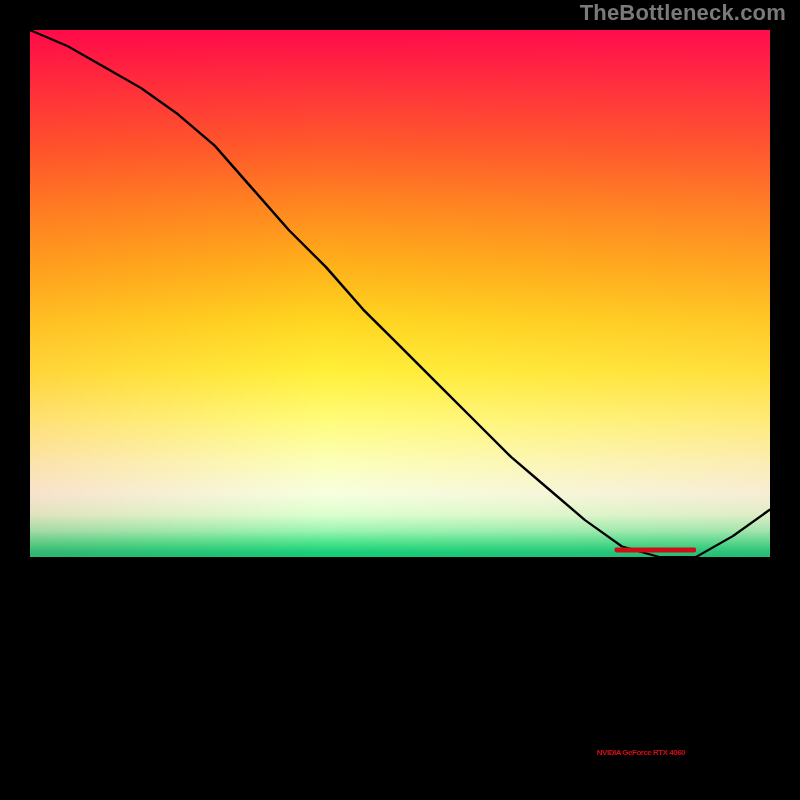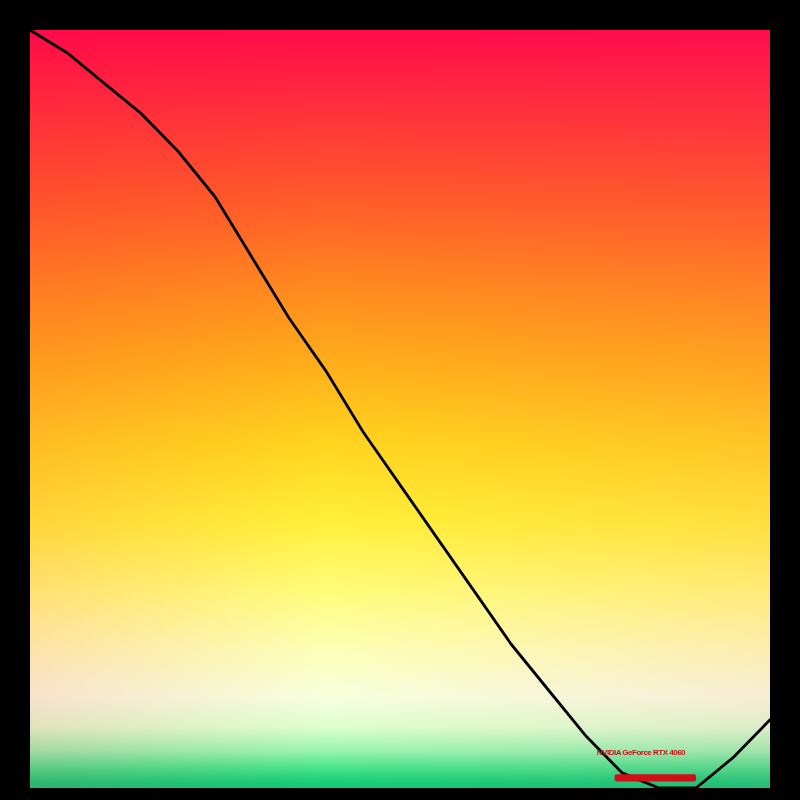--- a/index.html
+++ b/index.html
@@ -25,21 +25,21 @@
     font-weight: 600;
     letter-spacing: 0.2px;
     z-index: 3;
   }
   
   .plot {
     position: absolute;
     left: 30px;
     top: 30px;
     width: 740px;
-    height: 758px;
+    height: 527px;
     
     background: linear-gradient(
       to bottom,
       #ff0b4a 0%,
       #ff2f3c 10%,
       #ff5a2a 22%,
       #ff8a1f 34%,
       #ffb21a 45%,
       #ffd620 55%,
       #fff03a 65%,
@@ -84,20 +84,21 @@
     font-weight: 700;
     letter-spacing: -0.5px;
     white-space: nowrap;
     pointer-events: none;
   }
 </style>
 </head>
 <body>
 
 <div class="wrap">
+  <div class="attribution">TheBottleneck.com</div>
 
   <div class="plot">
     <svg class="overlay" viewBox="0 0 740 740" preserveAspectRatio="none">
       <path id="curve-path" fill="none" stroke="#000" stroke-width="2.8" stroke-linejoin="round" stroke-linecap="round" d="M0.0 0.0 L37.0 22.2 L74.0 51.8 L111.0 81.4 L148.0 118.4 L185.0 162.8 L222.0 222.0 L259.0 281.2 L296.0 333.0 L333.0 392.2 L370.0 444.0 L407.0 495.8 L444.0 547.6 L481.0 599.4 L518.0 643.8 L555.0 688.2 L592.0 725.2 L629.0 740.0 L666.0 740.0 L703.0 710.4 L740.0 673.4"></path>
       <rect id="opt-band" height="7" rx="2" fill="#d10e18" x="584.6" y="726.6" width="81.4"></rect>
     </svg>
 
     <div id="anno-0" class="marker-label" style="left: 566.8px; top: 717.72px;">NVIDIA GeForce RTX 4060</div>
   </div>
 </div>

